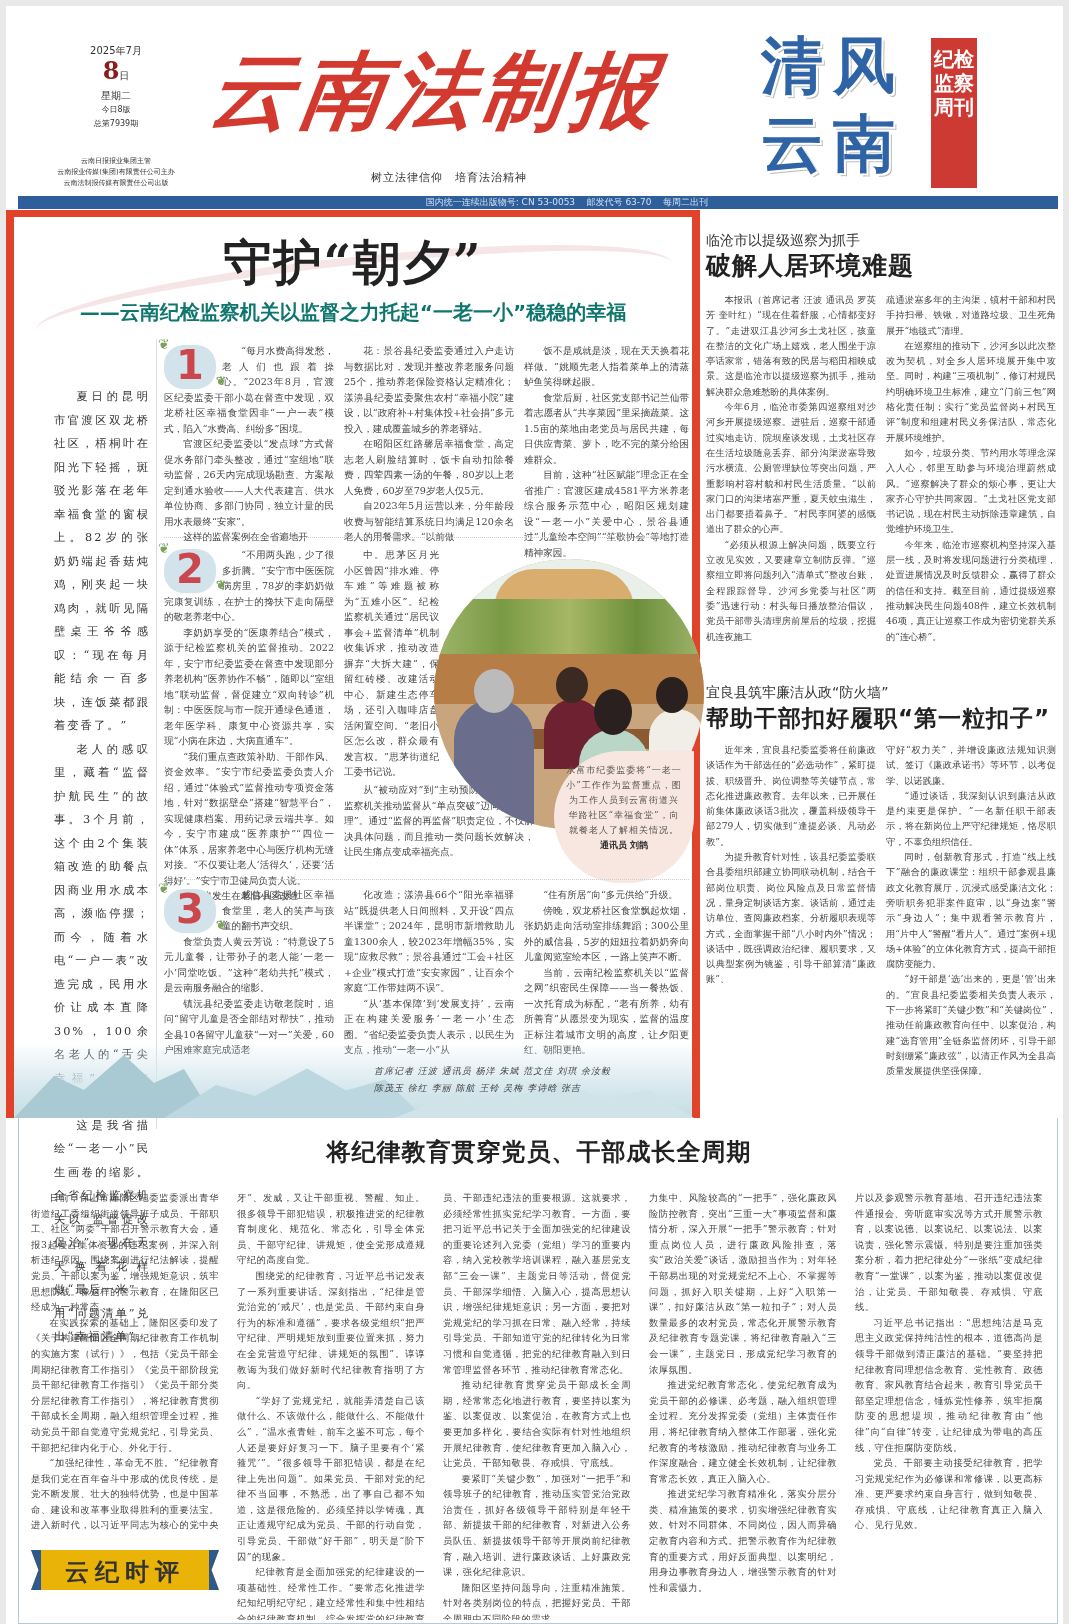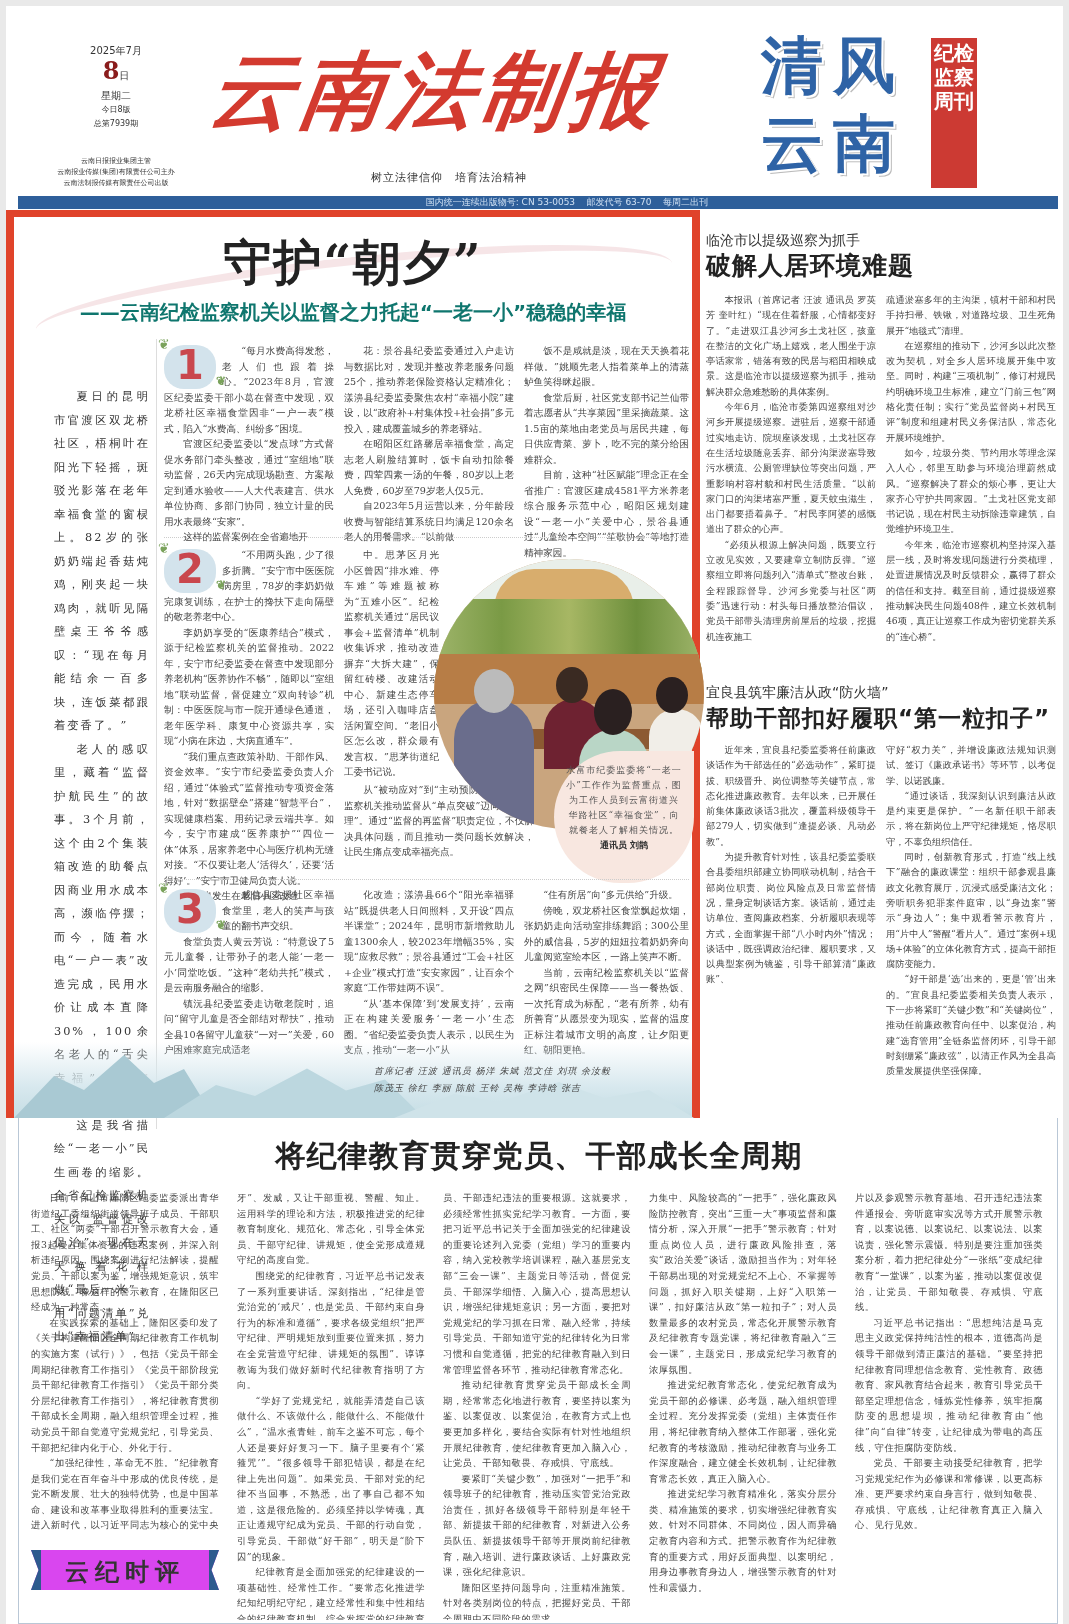--- a/index.html
+++ b/index.html
@@ -12,21 +12,21 @@
 .datebox .day{font-family:"DejaVu Serif",serif;font-size:24px;color:#8a1c1c;font-weight:bold;line-height:26px}
 .datebox .day span{font-size:10px;color:#333;font-weight:normal}
 .datebox .wk{font-size:10px}
 .datebox .small{font-size:8px;line-height:14px}
 .publisher{position:absolute;left:30px;top:150px;width:160px;text-align:center;font-family:"DejaVu Sans",sans-serif;font-size:7px;line-height:11px;color:#333}
 .logo{position:absolute;left:205px;top:30px;font-family:"DejaVu Serif",serif;font-size:84px;font-weight:bold;color:#d33a2f;letter-spacing:6px;font-style:italic;transform:skewX(-8deg);line-height:110px}
 .slogan{position:absolute;left:365px;top:164px;font-family:"DejaVu Sans",sans-serif;font-size:11px;color:#333;letter-spacing:1px}
 .qf{position:absolute;left:755px;top:28px;width:150px;height:150px}
 .qf .ch{position:absolute;font-family:"DejaVu Sans",sans-serif;font-weight:bold;font-size:62px;color:#2e63a6;line-height:64px;text-shadow:2px 2px 0 #fff,3px 3px 0 #bbb}
 .qf .c1{left:0;top:0}.qf .c2{left:72px;top:0}.qf .c3{left:0;top:78px}.qf .c4{left:72px;top:78px}
-.jjbox{position:absolute;left:925px;top:32px;width:46px;height:150px;background:#cc3a33;color:#fff;font-family:"DejaVu Sans",sans-serif;font-weight:bold;font-size:20px;line-height:24px;text-align:center;padding-top:3px}
+.jjbox{position:absolute;left:925px;top:32px;width:46px;height:150px;background:#cc3a33;color:#fff;font-family:"DejaVu Sans",sans-serif;font-weight:bold;font-size:20px;line-height:24px;text-align:center;padding-top:9px}
 .bluebar{position:absolute;left:12px;top:190px;width:1040px;height:13px;background:#2e5f9a;color:#cfe0f3;font-family:"DejaVu Sans",sans-serif;font-size:9px;line-height:13px;text-align:right;padding-right:350px;white-space:pre}
 .feature{position:absolute;left:0;top:204px;width:694px;height:908px;border:8px solid #e0432a;border-top-width:7px;background:#fff}
 .ftitle{position:absolute;left:0;top:14px;width:678px;text-align:center;font-family:"DejaVu Serif",serif;font-weight:bold;font-size:48px;color:#222;letter-spacing:2px}
 .fsub{position:absolute;left:0;top:82px;width:678px;text-align:center;font-family:"DejaVu Sans",sans-serif;font-size:20px;color:#0f766e}
 .swoosh{position:absolute;left:20px;top:40px;width:640px;height:80px;border-radius:50%;border-top:8px solid rgba(220,150,160,.25);transform:rotate(-6deg)}
 .lead{position:absolute;left:40px;top:168px;width:96px;font-family:"DejaVu Serif",serif;font-size:11.3px;line-height:23.5px;color:#333;letter-spacing:2px;text-align:justify}
 .lead p{text-indent:2em}
 .leadline{position:absolute;left:142px;top:122px;width:1px;height:790px;background:#ddd}
 .col{position:absolute;font-size:9.6px;line-height:15.5px;color:#444;text-align:justify;font-family:"DejaVu Serif",serif}
 .col p{text-indent:2em}
@@ -53,24 +53,24 @@
 .caption{position:absolute;left:548px;top:742px;width:140px;height:132px;border-radius:70px 0 70px 70px;background:#f8e7e0;font-family:"DejaVu Serif",serif;font-size:9px;line-height:15px;color:#555;text-align:center;padding:12px 12px 0 12px;letter-spacing:1px}
 .caption .by{font-family:"DejaVu Sans",sans-serif;font-weight:bold;color:#333;letter-spacing:0}
 .mountains{position:absolute;left:0;top:825px;width:678px;height:76px;background:linear-gradient(180deg,rgba(255,255,255,0) 0%,#d7e8ee 60%,#c5dde4 100%)}
 .mtn{position:absolute;bottom:0;background:#a9c9d3;clip-path:polygon(0 100%,20% 40%,35% 60%,55% 10%,70% 50%,85% 30%,100% 100%)}
 .credits{position:absolute;left:360px;top:846px;width:310px;text-align:left;font-size:9px;line-height:17px;color:#444;font-style:italic;letter-spacing:1px}
 .rtitle-kicker{font-family:"DejaVu Sans",sans-serif;font-size:14px;color:#333}
 .rtitle{font-family:"DejaVu Sans",sans-serif;font-size:25px;color:#222;line-height:32px;letter-spacing:1px}
 .rcol{position:absolute;font-size:9.2px;line-height:15.3px;color:#444;text-align:justify;font-family:"DejaVu Serif",serif}
 .rcol p{text-indent:2em}
 .bottom{position:absolute;left:12px;top:1112px;width:1040px;height:506px;border:1px solid #b9c7d6;border-top:none}
-.btitle{position:absolute;left:0;top:18px;width:1040px;text-align:center;font-family:"DejaVu Sans",sans-serif;font-size:30px;color:#222;letter-spacing:1px}
+.btitle{position:absolute;left:0;top:18px;width:1040px;text-align:center;font-family:"DejaVu Sans",sans-serif;font-size:24px;color:#222;letter-spacing:1px}
 .bcol{position:absolute;top:72px;width:188px;font-size:9.3px;line-height:15.6px;color:#444;text-align:justify;font-family:"DejaVu Serif",serif;letter-spacing:.5px}
 .bcol p{text-indent:2em}
-.yjbox{position:absolute;left:12px;top:432px;width:188px;height:40px;background:#d946ef;border-left:10px solid #2d5a8e;border-right:10px solid #2d5a8e;text-align:center;font-family:"DejaVu Serif",serif;font-weight:bold;font-size:24px;color:#333;letter-spacing:6px;line-height:44px;clip-path:polygon(0 0,100% 0,96% 50%,100% 100%,0 100%,4% 50%)}
+.yjbox{position:absolute;left:12px;top:432px;width:188px;height:40px;background:#eab308;border-left:10px solid #2d5a8e;border-right:10px solid #2d5a8e;text-align:center;font-family:"DejaVu Serif",serif;font-weight:bold;font-size:24px;color:#333;letter-spacing:6px;line-height:44px;clip-path:polygon(0 0,100% 0,96% 50%,100% 100%,0 100%,4% 50%)}
 </style>
 </head>
 <body>
 
 <div class="page">
 
   <header class="masthead">
     <div class="datebox">
       <div class="ym">2025年7月</div>
       <div class="day"><b>8</b><span>日</span></div>
@@ -235,21 +235,21 @@
 
   <section class="bottom">
     <h2 class="btitle">将纪律教育贯穿党员、干部成长全周期</h2>
     <div class="bcol" style="left:12px;height:345px;overflow:hidden">
       <p>日前，保山市隆阳区纪委监委派出青华街道纪工委组织街道领导班子成员、干部职工、社区“两委”干部召开警示教育大会，通报3起侵占集体资金的违纪案例，并深入剖析违纪原因，围绕案例进行纪法解读，提醒党员、干部以案为鉴，增强规矩意识，筑牢思想防线。像这样的警示教育，在隆阳区已经成为一种常态。</p>
       <p>在实践探索的基础上，隆阳区委印发了《关于构建隆阳区全周期纪律教育工作机制的实施方案（试行）》，包括《党员干部全周期纪律教育工作指引》《党员干部阶段党员干部纪律教育工作指引》《党员干部分类分层纪律教育工作指引》，将纪律教育贯彻干部成长全周期，融入组织管理全过程，推动党员干部自觉遵守党规党纪，引导党员、干部把纪律内化于心、外化于行。</p>
       <p>“加强纪律性，革命无不胜。”纪律教育是我们党在百年奋斗中形成的优良传统，是党不断发展、壮大的独特优势，也是中国革命、建设和改革事业取得胜利的重要法宝。进入新时代，以习近平同志为核心的党中央把加强党的纪律教育，作为保证党的肌体健康发展的关键环节、营造良好政治生态的基础条件、全面从严治党的治本之策。既让铁纪“长</p>
     </div>
     <div class="yjbox">云纪时评</div>
     <div class="bcol" style="left:218px;height:430px;overflow:hidden">
-      <p style="text-indent:0">牙”、发威，又让干部重视、警醒、知止。运用科学的理论和方法，积极推进党的纪律教育制度化、规范化、常态化，引导全体党员、干部守纪律、讲规矩，使全党形成遵规守纪的高度自觉。</p>
+      <p style="text-indent:0">牙”、发威，又让干部重视、警醒、知止。很多领导干部犯错误，积极推进党的纪律教育制度化、规范化、常态化，引导全体党员、干部守纪律、讲规矩，使全党形成遵规守纪的高度自觉。</p>
       <p>围绕党的纪律教育，习近平总书记发表了一系列重要讲话。深刻指出，“纪律是管党治党的‘戒尺’，也是党员、干部约束自身行为的标准和遵循”，要求各级党组织“把严守纪律、严明规矩放到重要位置来抓，努力在全党营造守纪律、讲规矩的氛围”。谆谆教诲为我们做好新时代纪律教育指明了方向。</p>
       <p>“学好了党规党纪，就能弄清楚自己该做什么、不该做什么，能做什么、不能做什么”，“温水煮青蛙，前车之鉴不可忘，每个人还是要好好复习一下。脑子里要有个‘紧箍咒’”。“很多领导干部犯错误，都是在纪律上先出问题”。如果党员、干部对党的纪律不当回事，不熟悉，出了事自己都不知道，这是很危险的。必须坚持以学铸魂，真正让遵规守纪成为党员、干部的行动自觉，引导党员、干部做“好干部”，明天是“阶下囚”的现象。</p>
       <p>纪律教育是全面加强党的纪律建设的一项基础性、经常性工作。“要常态化推进学纪知纪明纪守纪，建立经常性和集中性相结合的纪律教育机制，综合发挥党的纪律教育约束、保障激励作用。”学纪知纪明纪守纪，学纪是前提。对党规党纪不上心、不了解、不掌握，无</p>
     </div>
     <div class="bcol" style="left:424px;height:430px;overflow:hidden">
       <p style="text-indent:0">员、干部违纪违法的重要根源。这就要求，必须经常性抓实党纪学习教育。一方面，要把习近平总书记关于全面加强党的纪律建设的重要论述列入党委（党组）学习的重要内容，纳入党校教学培训课程，融入基层党支部“三会一课”、主题党日等活动，督促党员、干部深学细悟、入脑入心，提高思想认识，增强纪律规矩意识；另一方面，要把对党规党纪的学习抓在日常、融入经常，持续引导党员、干部知道守党的纪律转化为日常习惯和自觉遵循，把党的纪律教育融入到日常管理监督各环节，推动纪律教育常态化。</p>
       <p>推动纪律教育贯穿党员干部成长全周期，经常常态化地进行教育，要坚持以案为鉴、以案促改、以案促治，在教育方式上也要更加多样化，要结合实际有针对性地组织开展纪律教育，使纪律教育更加入脑入心，让党员、干部知敬畏、存戒惧、守底线。</p>
       <p>要紧盯“关键少数”，加强对“一把手”和领导班子的纪律教育，推动压实管党治党政治责任，抓好各级领导干部特别是年轻干部、新提拔干部的纪律教育，对新进入公务员队伍、新提拔领导干部等开展岗前纪律教育，融入培训、进行廉政谈话、上好廉政党课，强化纪律意识。</p>
       <p>隆阳区坚持问题导向，注重精准施策。针对各类别岗位的特点，把握好党员、干部全周期中不同阶段的需求</p>
     </div>

